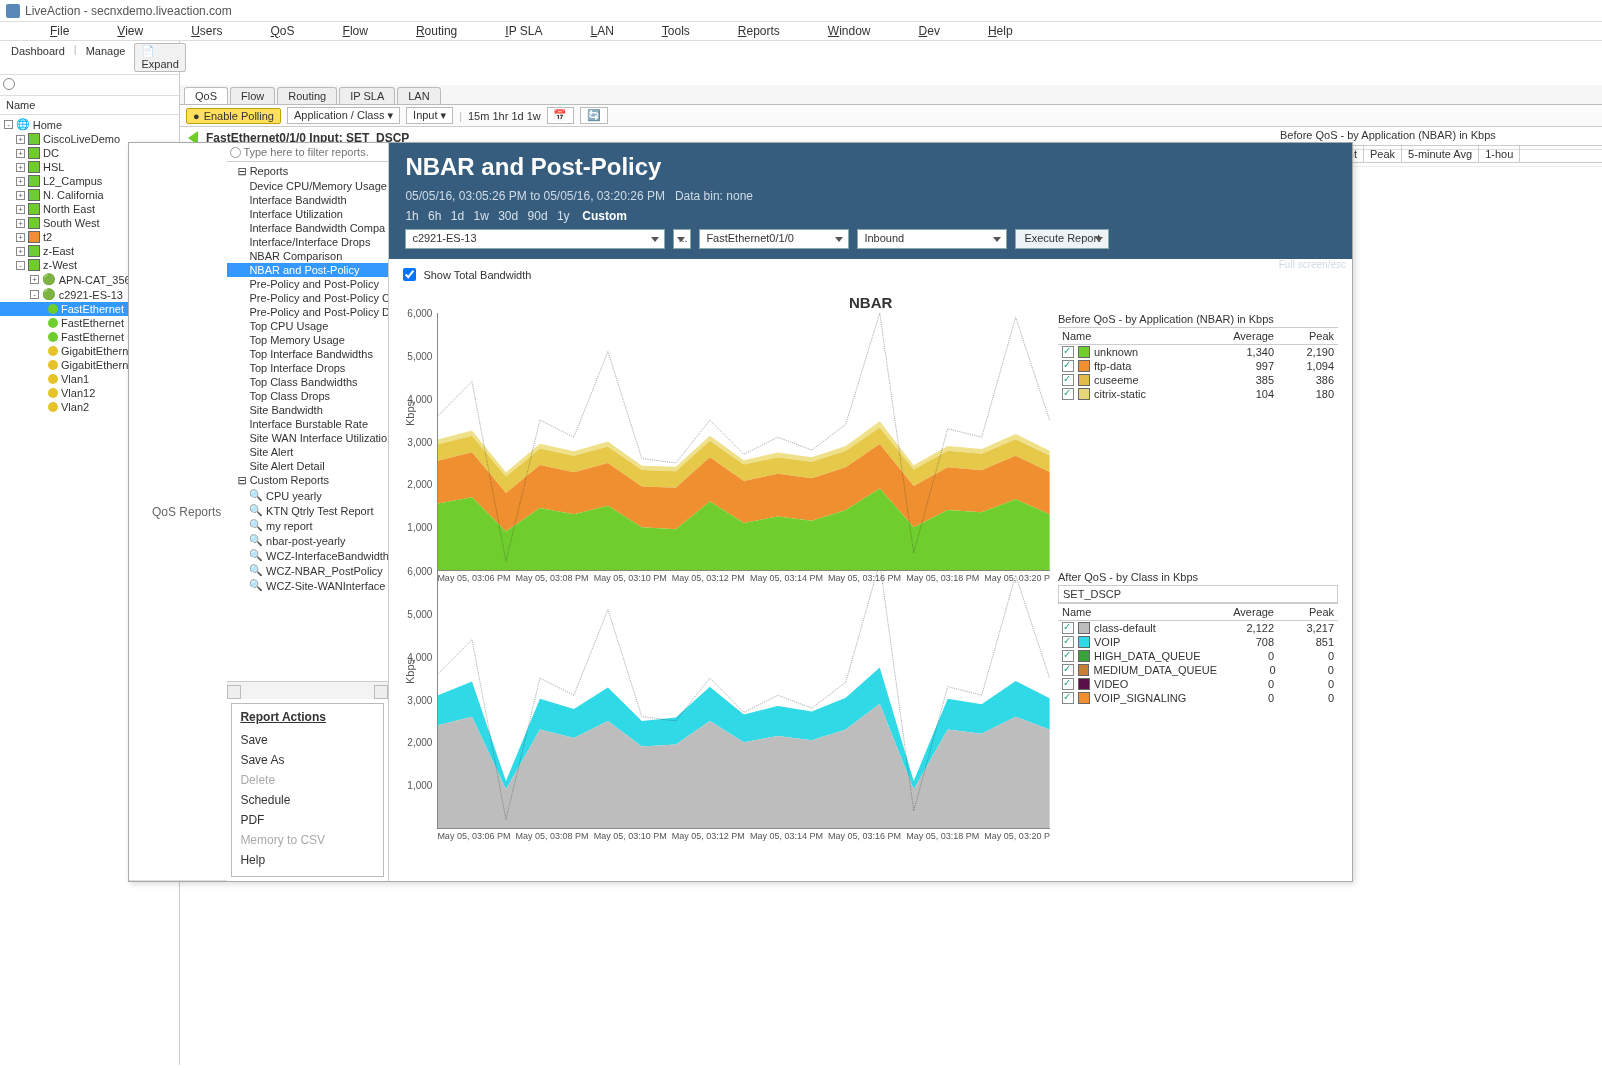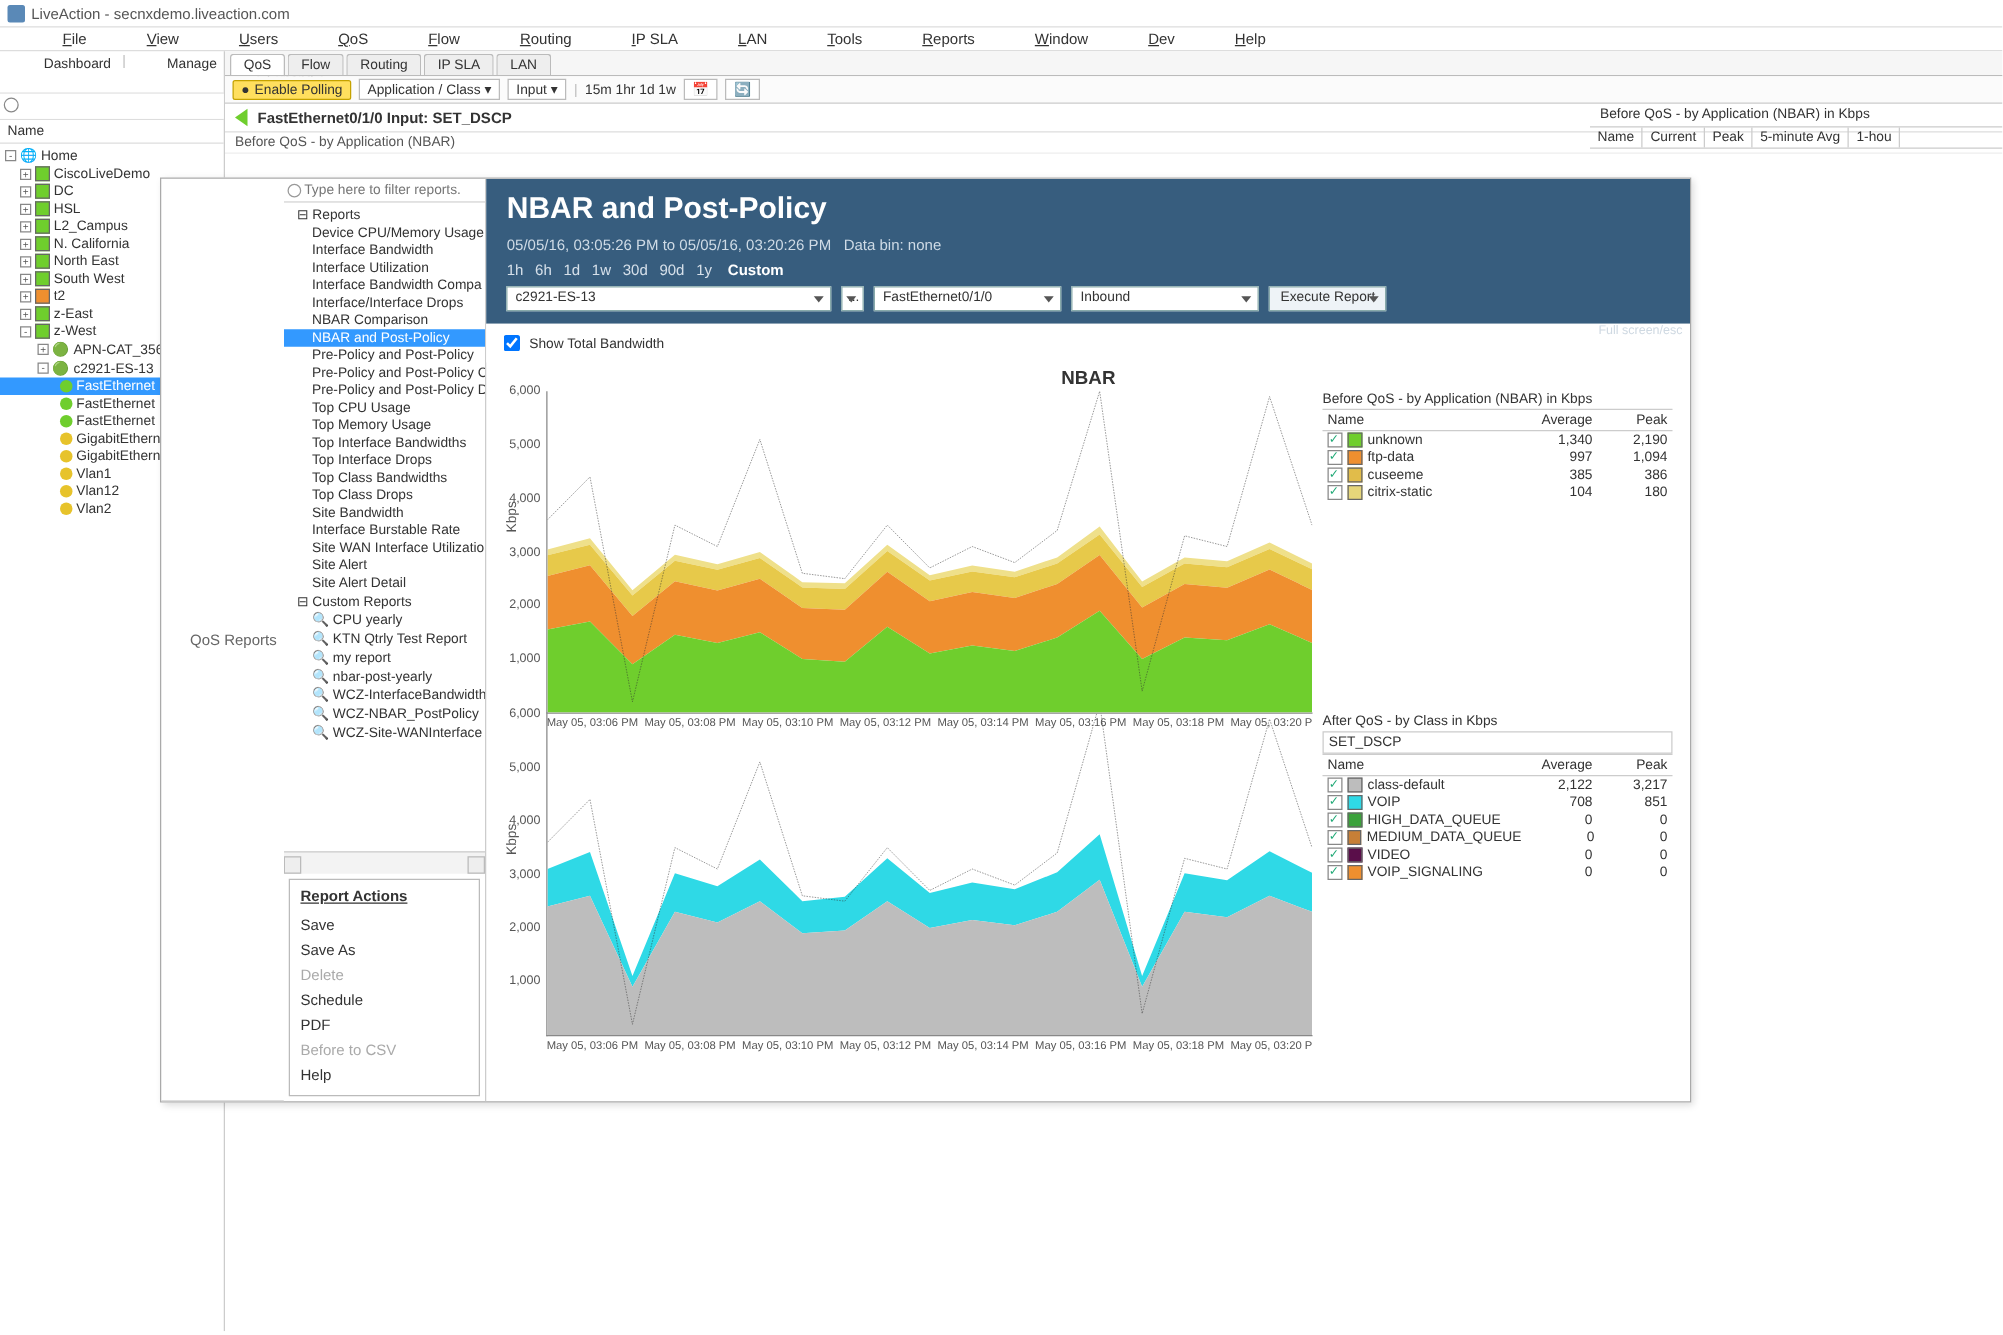--- a/index.html
+++ b/index.html
@@ -5,38 +5,38 @@
   * { box-sizing: border-box; font-family: "Segoe UI", Tahoma, sans-serif; }
   body { margin: 0; background:#fff; font-size:12px; color:#333; overflow:hidden; }
   .titlebar { height:22px; padding:2px 6px; font-size:12px; color:#555; border-bottom:1px solid #ddd; display:flex; align-items:center; gap:5px;}
   .titlebar .ico{width:14px;height:14px;background:#5a89b7;border-radius:2px;display:inline-block;}
   .menubar { padding:2px 8px; font-size:12px; color:#333; border-bottom:1px solid #ddd;}
   .menubar span{padding:2px 6px; cursor:default;margin-left:36px;}
   .menubar span u{text-decoration:underline;}
   .row{display:flex;}
   .leftpane{width:180px; border-right:1px solid #ccc; display:flex; flex-direction:column;}
   .lp-toolbar{display:flex;gap:2px;padding:2px 4px;border-bottom:1px solid #ddd; font-size:11px;}
-  .lp-toolbar .tbtn{border:1px solid transparent;padding:1px 6px;margin-left:24px;}
+  .lp-toolbar .tbtn{border:1px solid transparent;padding:1px 6px;}
   .lp-toolbar .tbtn.active{border:1px solid #bbb;background:#f2f2f2;border-radius:2px;}
   .lp-search{position:relative;border-bottom:1px solid #ddd;}
   .lp-search input{width:100%;border:none;padding:3px 18px 3px 16px;font-size:12px;outline:none;}
   .lp-search::before{content:"";position:absolute;left:3px;top:3px;width:10px;height:10px;border:1px solid #888;border-radius:50%;}
   .lp-header{padding:3px 6px;border-bottom:1px solid #ddd;font-size:11px;}
   .tree{flex:1;overflow:auto;font-size:11px;padding:2px 0;}
   .node{white-space:nowrap;padding:1px 0 1px 4px;display:flex;align-items:center;gap:3px;}
   .toggle{width:9px;height:9px;border:1px solid #888;font-size:8px;line-height:7px;text-align:center;display:inline-block;color:#555;}
   .chip{width:12px;height:12px;border:1px solid #666;display:inline-block;}
   .green{background:#6fce2d;}
   .orange{background:#ef8f2f;}
   .node.sel{background:#3399ff;color:#fff;}
   .dot{width:10px;height:10px;border-radius:50%;display:inline-block;}
   .dgreen{background:#6fce2d;} .dyellow{background:#e7c32b;}
 
   .centerpane{flex:1;display:flex;flex-direction:column;min-width:0;}
-  .tabrow{display:flex;gap:2px;padding-left:4px;border-bottom:1px solid #bbb;background:#f6f6f6;height:20px;align-items:flex-end;font-size:11px;}
+  .tabrow{display:flex;gap:2px;padding-left:4px;border-bottom:1px solid #bbb;background:#f6f6f6;height:20px;align-items:flex-end;font-size:11px;margin-top:44px;}
   .tab{border:1px solid #bbb;border-bottom:none;background:#fff;padding:2px 10px;border-top-left-radius:3px;border-top-right-radius:3px;}
   .tab.inactive{background:#eee;}
   .toolbar2{display:flex;align-items:center;gap:6px;padding:2px 6px;border-bottom:1px solid #ccc;background:#fbfbfb;height:22px;font-size:11px;}
   .btn-yellow{background:#ffdf5e;border:1px solid #c5a200;border-radius:2px;padding:1px 6px;display:flex;align-items:center;gap:4px;}
   .mini{border:1px solid #bbb;background:#fff;padding:1px 6px;}
   .crumb{display:flex;align-items:center;gap:8px;padding:4px 8px;border-bottom:1px solid #ddd;font-size:12px;}
   .crumb .arrow{width:0;height:0;border-top:7px solid transparent;border-bottom:7px solid transparent;border-right:10px solid #6fce2d;}
   .sublabel{padding:2px 8px;font-size:11px;color:#555;border-bottom:1px solid #eee;}
   .beforeqos-head{padding:2px 8px;font-size:11px;}
   .coltable{display:flex;font-size:11px;border-top:1px solid #ccc;border-bottom:1px solid #ccc;margin-top:2px;}
@@ -294,21 +294,21 @@
         </div>
       <div class="hscroll"></div>
       <div class="actions">
         <div class="hdr">Report Actions</div>
         <div id="actions">
             <div class="a ">Save</div>
             <div class="a ">Save As</div>
             <div class="a dis">Delete</div>
             <div class="a ">Schedule</div>
             <div class="a ">PDF</div>
-            <div class="a dis">Before to CSV</div>
+            <div class="a dis">Memory to CSV</div>
             <div class="a ">Help</div>
           </div>
       </div>
     </div>
 
     <div class="fmain">
       <div class="rpthead">
         <h1>NBAR and Post-Policy</h1>
         <div class="sub"><span>05/05/16, 03:05:26 PM to 05/05/16, 03:20:26 PM</span>&nbsp;&nbsp;&nbsp;<span>Data bin: none</span></div>
         <div class="ranges" id="ranges"><span>1h</span> <span>6h</span> <span>1d</span> <span>1w</span> <span>30d</span> <span>90d</span> <span>1y</span> &nbsp;<b>Custom</b></div>

